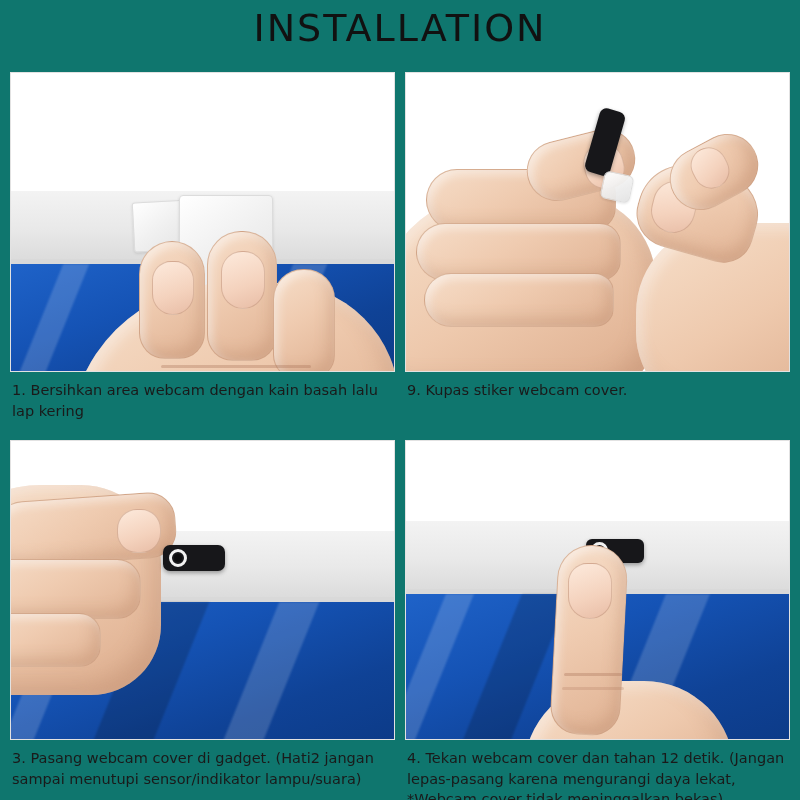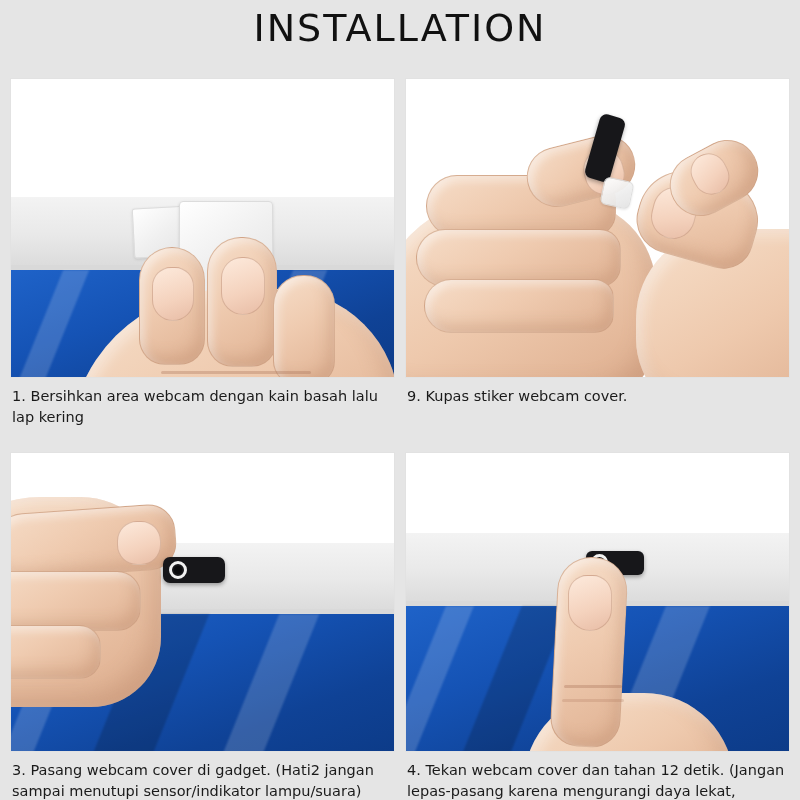--- a/index.html
+++ b/index.html
@@ -10,21 +10,21 @@
     width: 800px;
     height: 800px;
     background: #ffffff;
     font-family: "DejaVu Sans", sans-serif;
     overflow: hidden;
   }
   .page {
     position: relative;
     width: 800px;
     height: 800px;
-    background: #e5e5e5;
+    background: #0f766e;
     box-sizing: border-box;
   }
   .title {
     text-align: center;
     font-family: "DejaVu Sans", sans-serif;
     font-size: 38px;
     letter-spacing: 2px;
     font-weight: 400;
     color: #111111;
     padding-top: 4px;
@@ -35,21 +35,20 @@
     top: 72px;
     left: 10px;
     width: 780px;
     display: grid;
     grid-template-columns: 385px 385px;
     grid-column-gap: 10px;
     grid-row-gap: 6px;
   }
   .cell {
     width: 385px;
-    margin-top: 6px;
   }
   .photo {
     position: relative;
     width: 385px;
     height: 300px;
     border: 1px solid #e2e2e2;
     box-sizing: border-box;
     overflow: hidden;
     background: #ffffff;
   }

